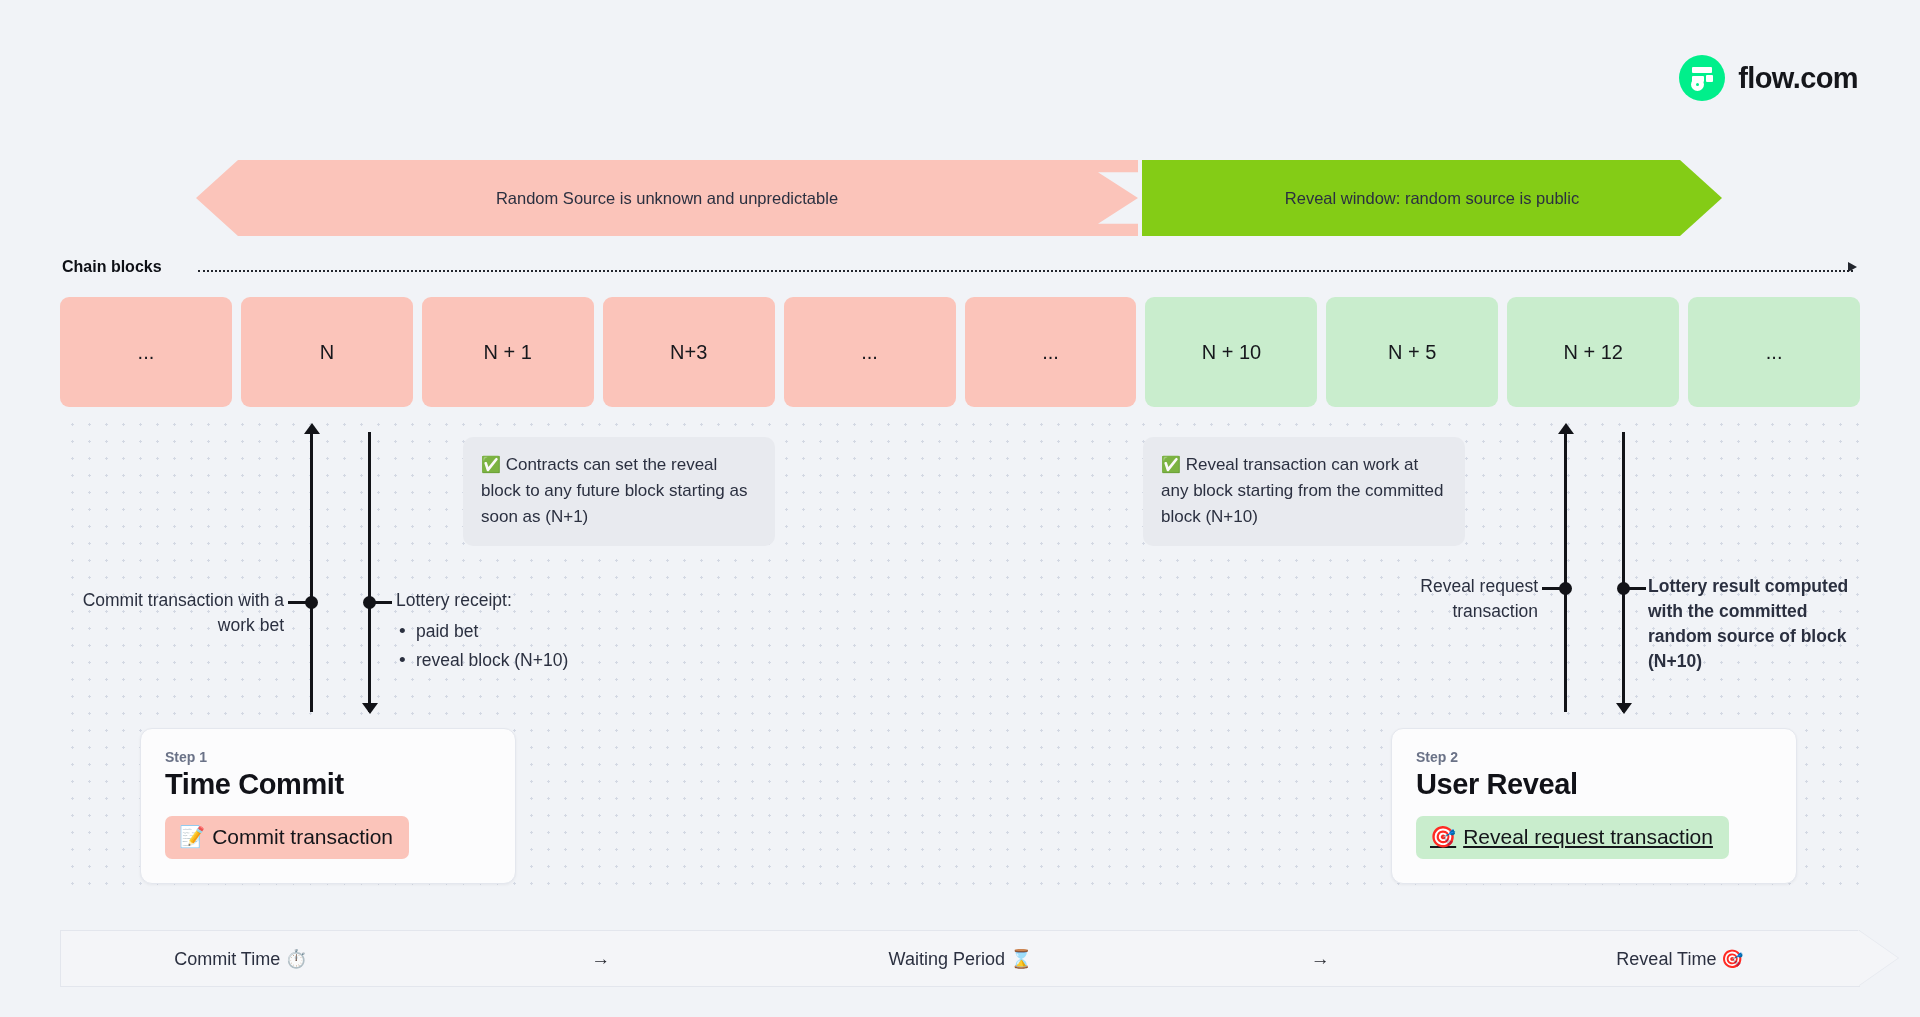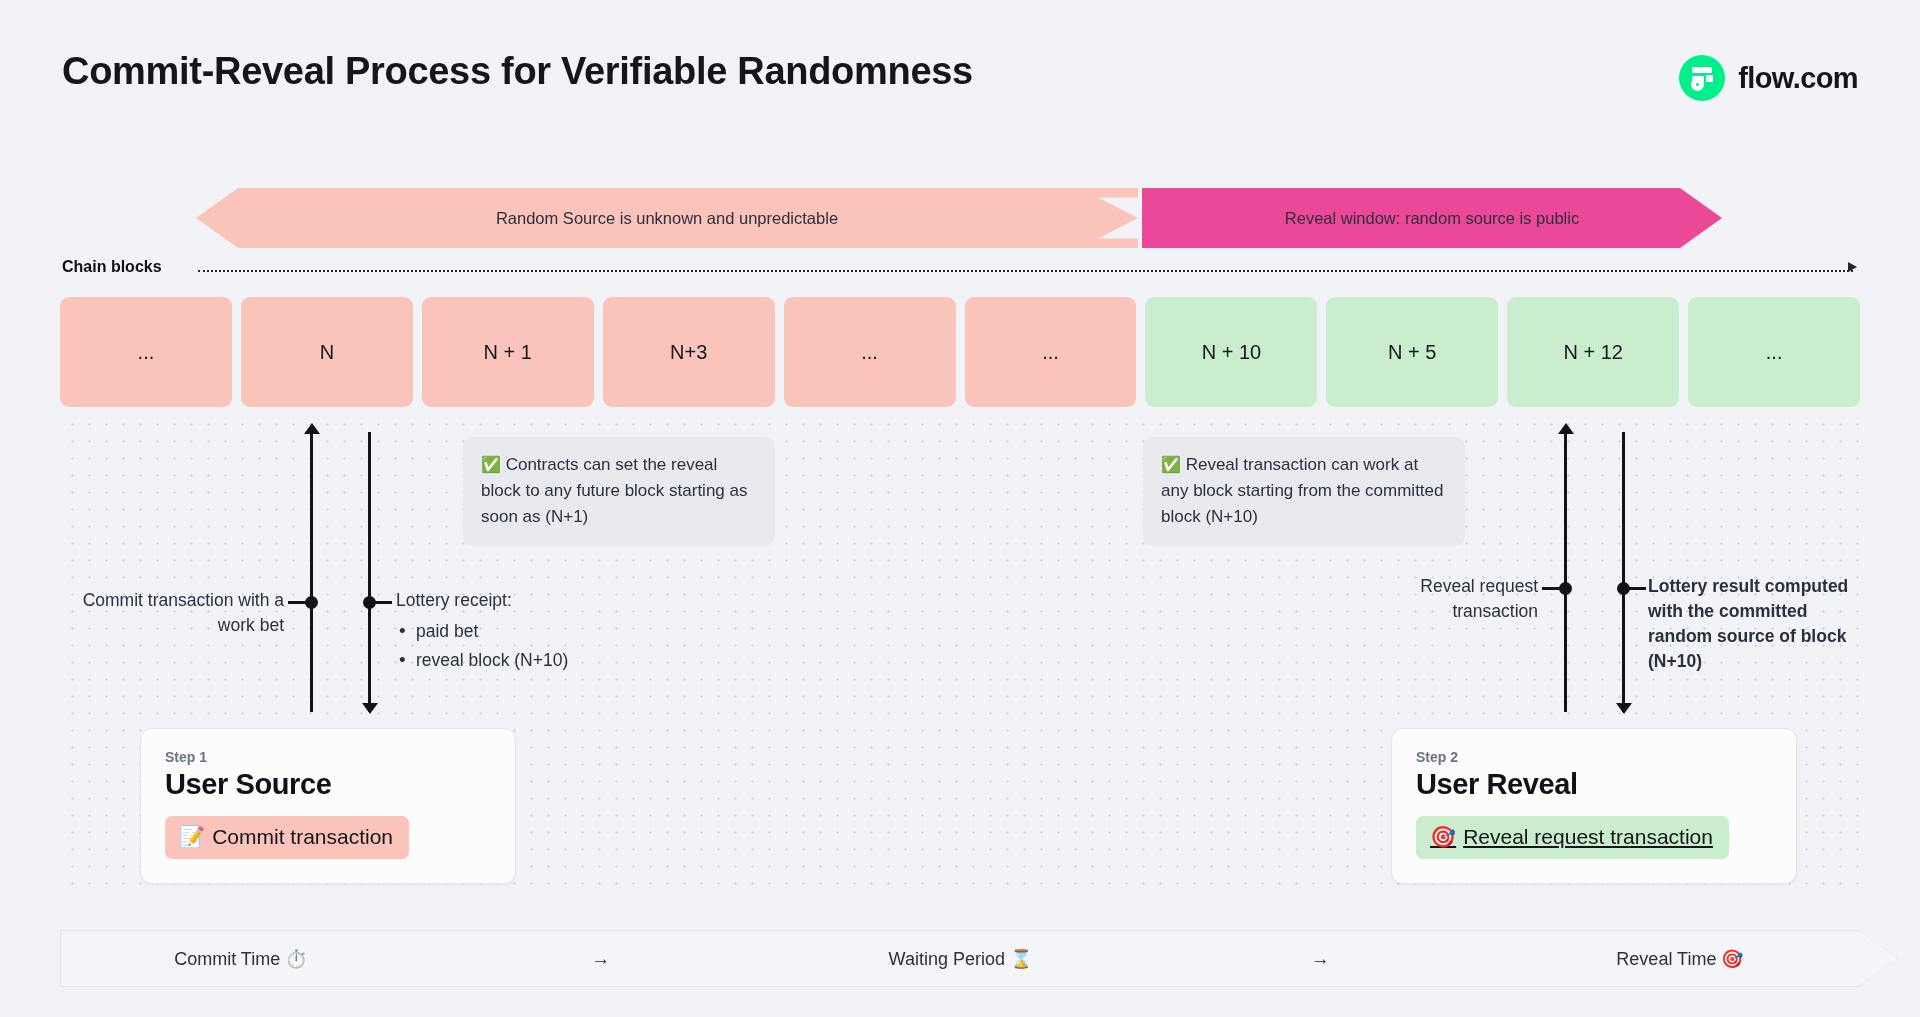--- a/index.html
+++ b/index.html
@@ -62,41 +62,40 @@
   #brand-text {
     font-size: 29px;
     font-weight: 700;
     color: #15161b;
     letter-spacing: -0.6px;
   }
 
   
   .phase-arrow {
     position: absolute;
-    height: 60px;
+    height: 76px;
     display: flex;
     align-items: center;
     justify-content: center;
     font-size: 16.5px;
     color: #2b3040;
-    margin-top: 28px;
   }
   .phase-arrow span { position: relative; z-index: 2; }
   #arrow-unknown {
     left: 196px;
     top: 160px;
     width: 942px;
     background: #fbc4ba;
     clip-path: polygon(0% 50%, 42px 0%, 100% 0%, 100% 16%, calc(100% - 40px) 16%, 100% 50%, calc(100% - 40px) 84%, 100% 84%, 100% 100%, 42px 100%);
   }
   #arrow-reveal {
     left: 1142px;
     top: 160px;
     width: 580px;
-    background: #ec4899;
+    background: #84cc16;
     clip-path: polygon(0% 0%, calc(100% - 42px) 0%, 100% 50%, calc(100% - 42px) 100%, 0% 100%);
     align-items: center;
   }
 
   
   #chain-label {
     position: absolute;
     left: 62px;
     top: 258px;
     font-size: 16px;
@@ -281,21 +280,20 @@
     border-top: 28px solid transparent;
     border-bottom: 28px solid transparent;
     filter: drop-shadow(1px 0 0 #e3e6ed);
   }
 </style>
 </head>
 <body>
 
 <div id="stage">
 
-  <div id="page-title">Commit-Reveal Process for Verifiable Randomness</div>
 
   <div id="brand">
     <div id="brand-mark">
       <div class="f-bar fb1"></div>
       <div class="f-bar fb3"></div>
       <div class="fring"></div>
       <div class="f-bar fb2"></div>
     </div>
     <div id="brand-text">flow.com</div>
   </div>
@@ -371,21 +369,21 @@
   <div class="annot right-al" style="left:1330px; top:574px; width:208px;">
     <span>Reveal request transaction</span>
   </div>
 
   <div class="annot" style="left:1648px; top:574px; width:222px;font-weight:bold;">
     <span>Lottery result computed with the committed random source of block (N+10)</span>
   </div>
 
   <div class="step-card" id="step-1">
     <div class="step-eyebrow">Step 1</div>
-    <div class="step-title">User Source</div>
+    <div class="step-title">Time Commit</div>
     <div class="step-chip chip-pink">
       <span class="chip-emoji">📝</span><span>Commit transaction</span>
     </div>
   </div>
 
   <div class="step-card" id="step-2">
     <div class="step-eyebrow">Step 2</div>
     <div class="step-title">User Reveal</div>
     <div class="step-chip chip-green">
       <span class="chip-emoji">🎯</span><span>Reveal request transaction</span>

